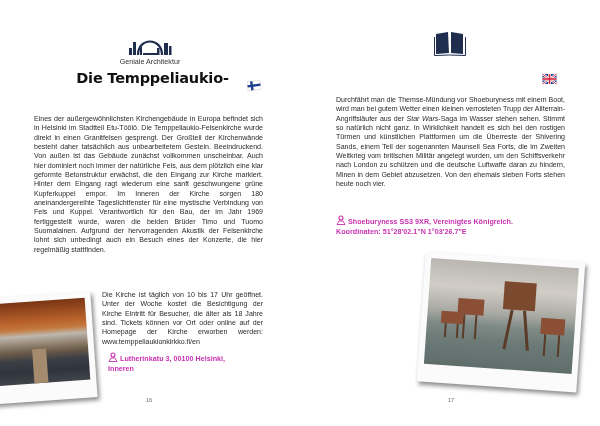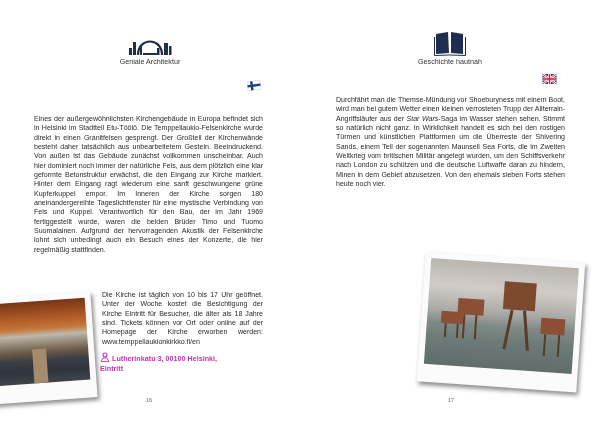--- a/index.html
+++ b/index.html
@@ -30,20 +30,21 @@
     <rect x="6" y="11" width="3" height="13" fill="#1f2d4e"></rect>
     <rect x="13" y="16" width="2" height="8" fill="#1f2d4e"></rect>
     <rect x="16" y="22" width="14" height="2" fill="#1f2d4e"></rect>
     <rect x="30" y="17" width="2.5" height="7" fill="#1f2d4e"></rect>
     <rect x="37" y="12" width="4" height="12" fill="#1f2d4e"></rect>
     <rect x="42" y="15" width="2.5" height="9" fill="#1f2d4e"></rect>
   </svg>
   <div class="cat-label" style="left:90px;top:57px">Geniale Architektur</div>
 
   <div class="title" style="left:60px;top:70px;width:185px">
+    <div>Die Temppeliaukio-</div>
   </div>
   <svg class="flag" style="left:247px;top:80px" width="14" height="11" viewBox="0 0 14 11">
     <g transform="rotate(-8 7 5.5)">
       <rect x="0.5" y="1" width="13" height="9" fill="#ffffff" stroke="#c8c8c8" stroke-width="0.5"></rect>
       <rect x="0.5" y="4.3" width="13" height="2.4" fill="#1d3f8f"></rect>
       <rect x="3.6" y="1" width="2.4" height="9" fill="#1d3f8f"></rect>
     </g>
   </svg>
 
   <div class="body-text" style="left:34px;top:114px;width:229px">
@@ -53,53 +54,59 @@
   <div class="photo" style="left:-14px;top:295px;width:108px;height:106px;transform:rotate(-4deg)">
     <div class="img" style="left:6px;top:6px;width:96px;height:82px;background:linear-gradient(180deg,#7a3514 0%,#b9622c 25%,#c47a3e 34%,#bdb7ad 42%,#958775 52%,#6b5a48 62%,#3d3f46 72%,#2f343c 85%,#40444a 100%)">
       <div style="position:absolute;left:40px;top:48px;width:14px;height:34px;background:#a58b6e"></div>
     </div>
   </div>
 
   <div class="body-text" style="left:102px;top:290px;width:161px">
     <p>Die Kirche ist täglich von 10 bis 17 Uhr geöffnet. Unter der Woche kostet die Besichtigung der Kirche Eintritt für Besucher, die älter als 18 Jahre sind. Tickets können vor Ort oder online auf der Homepage der Kirche erworben werden: www.temppeliaukionkirkko.fi/en</p>
   </div>
 
-  <div class="loc" style="left:100px;top:352px;width:160px">
+  <div class="loc" style="left:108px;top:352px;width:160px">
     <svg class="pin" width="10" height="10" viewBox="0 0 10 10">
       <circle cx="5" cy="3" r="2" fill="none" stroke="#c832b0" stroke-width="1.1"></circle>
       <path d="M1 9.5 L3 6 L7 6 L9 9.5 Z" fill="none" stroke="#c832b0" stroke-width="0.9"></path>
     </svg><span>Lutherinkatu 3, 00100 Helsinki,</span><br>
-    <span>Eintritt</span>
+    <span>Inneren</span>
   </div>
 
   <div class="pagenum" style="left:146px;top:397px">16</div>
 </div>
 
 <div class="page right">
   <svg class="cat-icon" style="left:134px;top:31px" width="32" height="25" viewBox="0 0 32 25">
     <path d="M2 3 L14 1 L15 22 L2 23 Z" fill="#1f2d4e"></path>
     <path d="M17 1 L29 3 L29 23 L17 22 Z" fill="#1f2d4e"></path>
     <path d="M0.5 6 L0.5 24.5 L15.5 24 L31.5 24.5 L31.5 6" fill="none" stroke="#1f2d4e" stroke-width="1"></path>
   </svg>
-  <div class="cat-label" style="left:90px;top:57px">Geschichte hautnah</div>
 
   <svg class="flag" style="left:242px;top:73px" width="15" height="12" viewBox="0 0 15 12">
     <rect x="0.5" y="1" width="14" height="10" fill="#1d3f8f"></rect>
     <path d="M0.5 1 L14.5 11 M14.5 1 L0.5 11" stroke="#ffffff" stroke-width="2.2"></path>
     <path d="M0.5 1 L14.5 11 M14.5 1 L0.5 11" stroke="#d7263d" stroke-width="0.9"></path>
     <rect x="6" y="1" width="3" height="10" fill="#ffffff"></rect>
     <rect x="0.5" y="4.5" width="14" height="3" fill="#ffffff"></rect>
     <rect x="6.7" y="1" width="1.6" height="10" fill="#d7263d"></rect>
     <rect x="0.5" y="5.2" width="14" height="1.6" fill="#d7263d"></rect>
   </svg>
 
   <div class="body-text" style="left:36px;top:95px;width:229px">
     <p><span>Durchfährt man die Themse-Mündung vor Shoeburyness mit einem Boot, wird man bei gutem Wetter einen kleinen verrosteten Trupp der Allterrain-Angriffsläufer aus der </span><em>Star Wars</em><span>-Saga im Wasser stehen sehen. Stimmt so natürlich nicht ganz. In Wirklichkeit handelt es sich bei den rostigen Türmen und künstlichen Plattformen um die Überreste der Shivering Sands, einem Teil der sogenannten Maunsell Sea Forts, die im Zweiten Weltkrieg vom britischen Militär angelegt wurden, um den Schiffsverkehr nach London zu schützen und die deutsche Luftwaffe daran zu hindern, Minen in dem Gebiet abzusetzen. Von den ehemals sieben Forts stehen heute noch vier.</span></p>
   </div>
 
+  <div class="loc" style="left:36px;top:215px;width:240px">
+    <svg class="pin" width="10" height="10" viewBox="0 0 10 10">
+      <circle cx="5" cy="3" r="2" fill="none" stroke="#c832b0" stroke-width="1.1"></circle>
+      <path d="M1 9.5 L3 6 L7 6 L9 9.5 Z" fill="none" stroke="#c832b0" stroke-width="0.9"></path>
+    </svg><span>Shoeburyness SS3 9XR, Vereinigtes Königreich.</span><br>
+    <span>Koordinaten: 51°28'02.1"N 1°03'26.7"E</span>
+  </div>
 
   <div class="photo" style="left:121px;top:257px;width:160px;height:130px;transform:rotate(4deg)">
     <div class="img" style="left:6px;top:6px;width:148px;height:106px;background:linear-gradient(180deg,#b9b6b1 0%,#d1cdc6 25%,#a9a9a4 48%,#7f8a86 60%,#6c7b77 75%,#5f6e6a 100%)">
       <div style="position:absolute;left:75px;top:18px;width:32px;height:28px;background:#7b4a2e"></div>
       <div style="position:absolute;left:80px;top:46px;width:3px;height:40px;background:#5a3b28;transform:rotate(8deg)"></div>
       <div style="position:absolute;left:98px;top:46px;width:3px;height:40px;background:#5a3b28;transform:rotate(-8deg)"></div>
       <div style="position:absolute;left:30px;top:38px;width:26px;height:16px;background:#8a4f34"></div>
       <div style="position:absolute;left:36px;top:54px;width:2px;height:24px;background:#5a3b28"></div>
       <div style="position:absolute;left:48px;top:54px;width:2px;height:24px;background:#5a3b28"></div>
       <div style="position:absolute;left:14px;top:52px;width:22px;height:12px;background:#8a4f34"></div>

